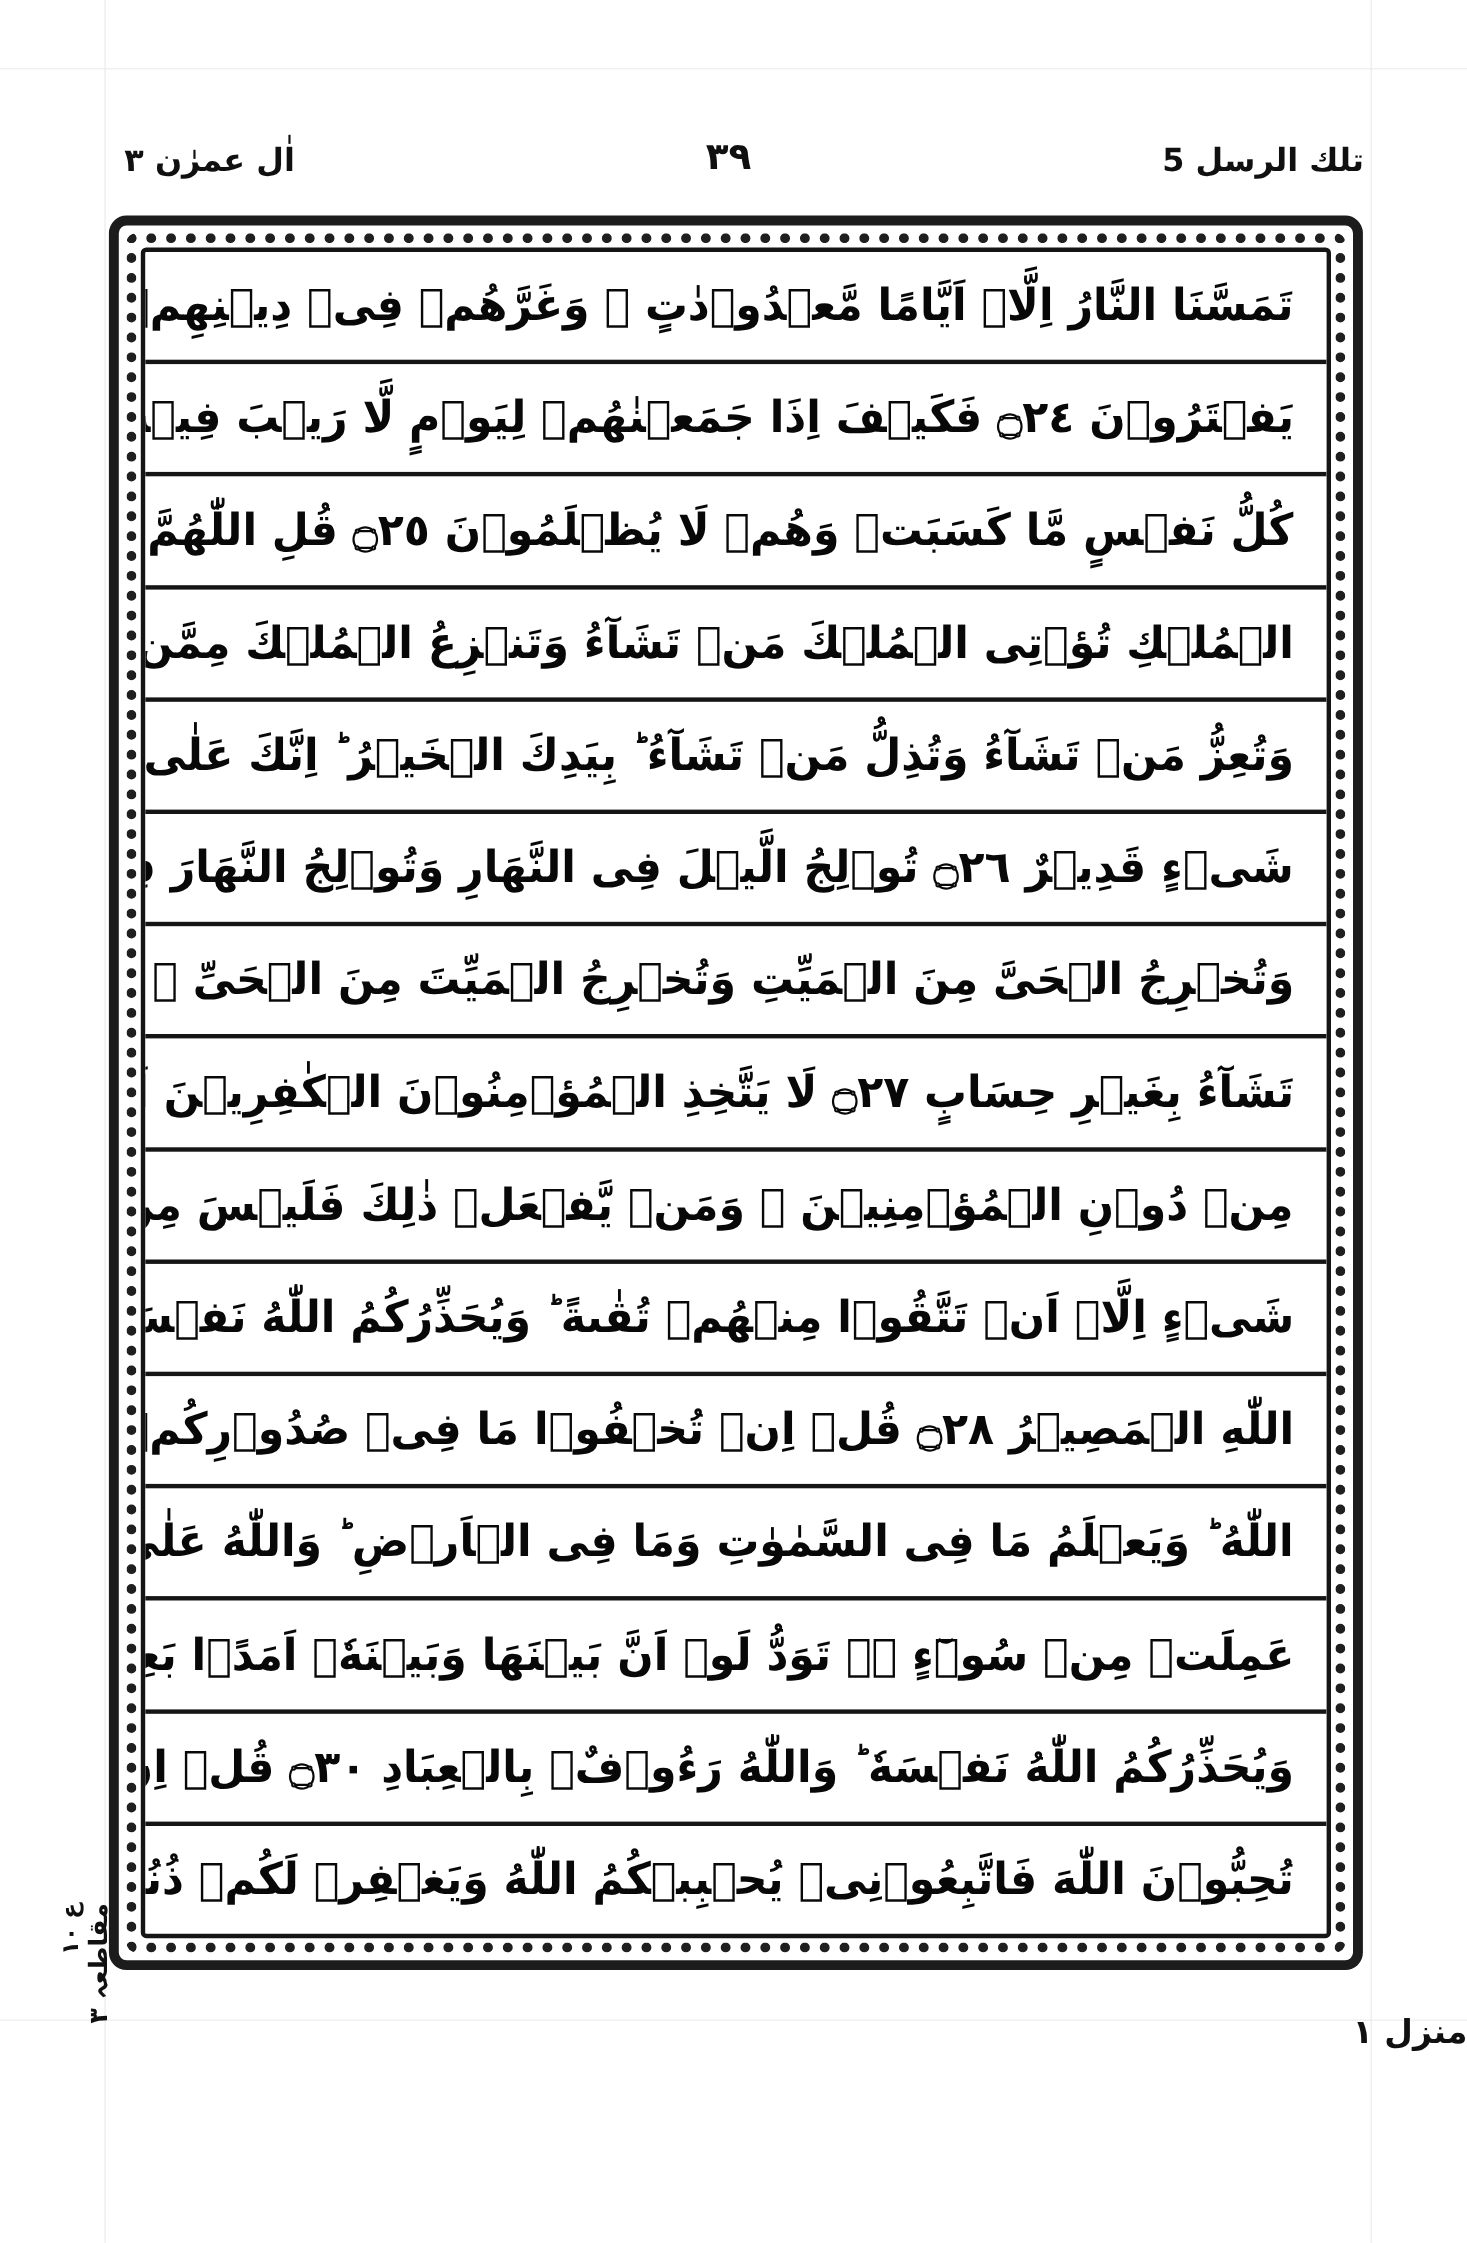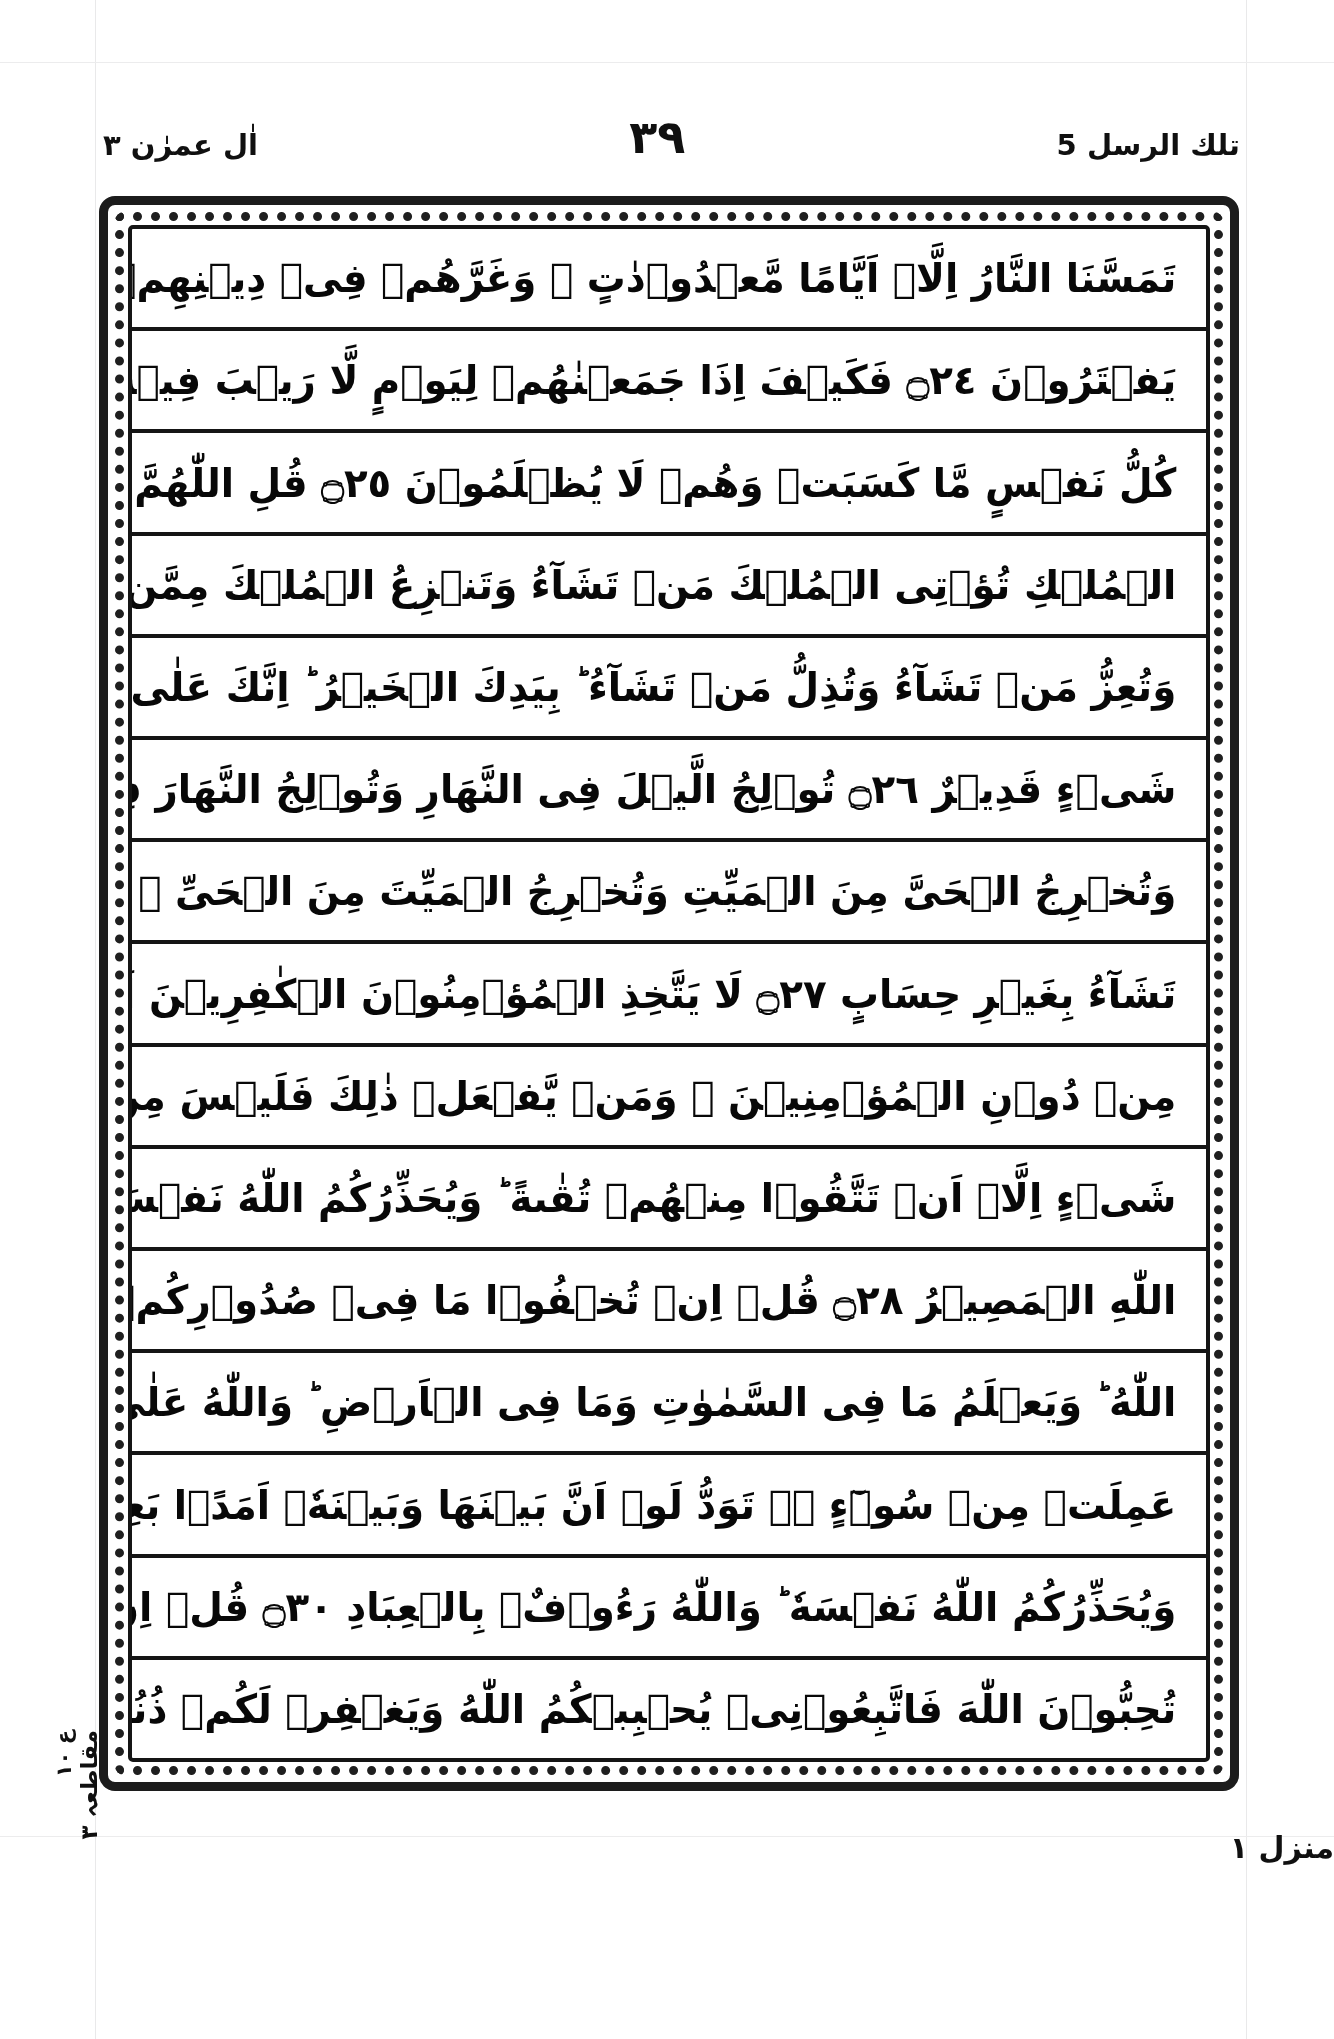--- a/index.html
+++ b/index.html
@@ -54,22 +54,22 @@
   }
   .header .hdr-item {
     font-size: 29px;
     line-height: 1;
     color: #101010;
     white-space: nowrap;
     font-family: "DejaVu Sans", "Liberation Sans", sans-serif;
     font-weight: 600;
   }
   .header .hdr-right { padding-right: 6px; }
-  .header .hdr-center { font-size: 46px; letter-spacing: 1px; }
-  .header .hdr-left  { padding-left: 8px; }
+  .header .hdr-center { font-size: 34px; letter-spacing: 1px; }
+  .header .hdr-left  { padding-left: 18px; }
 
   
   .frame-outer {
     position: absolute;
     top: 196px;
     left: 99px;
     width: 1140px;
     height: 1595px;
     border: 9px solid #1c1c1c;
     border-radius: 16px;

